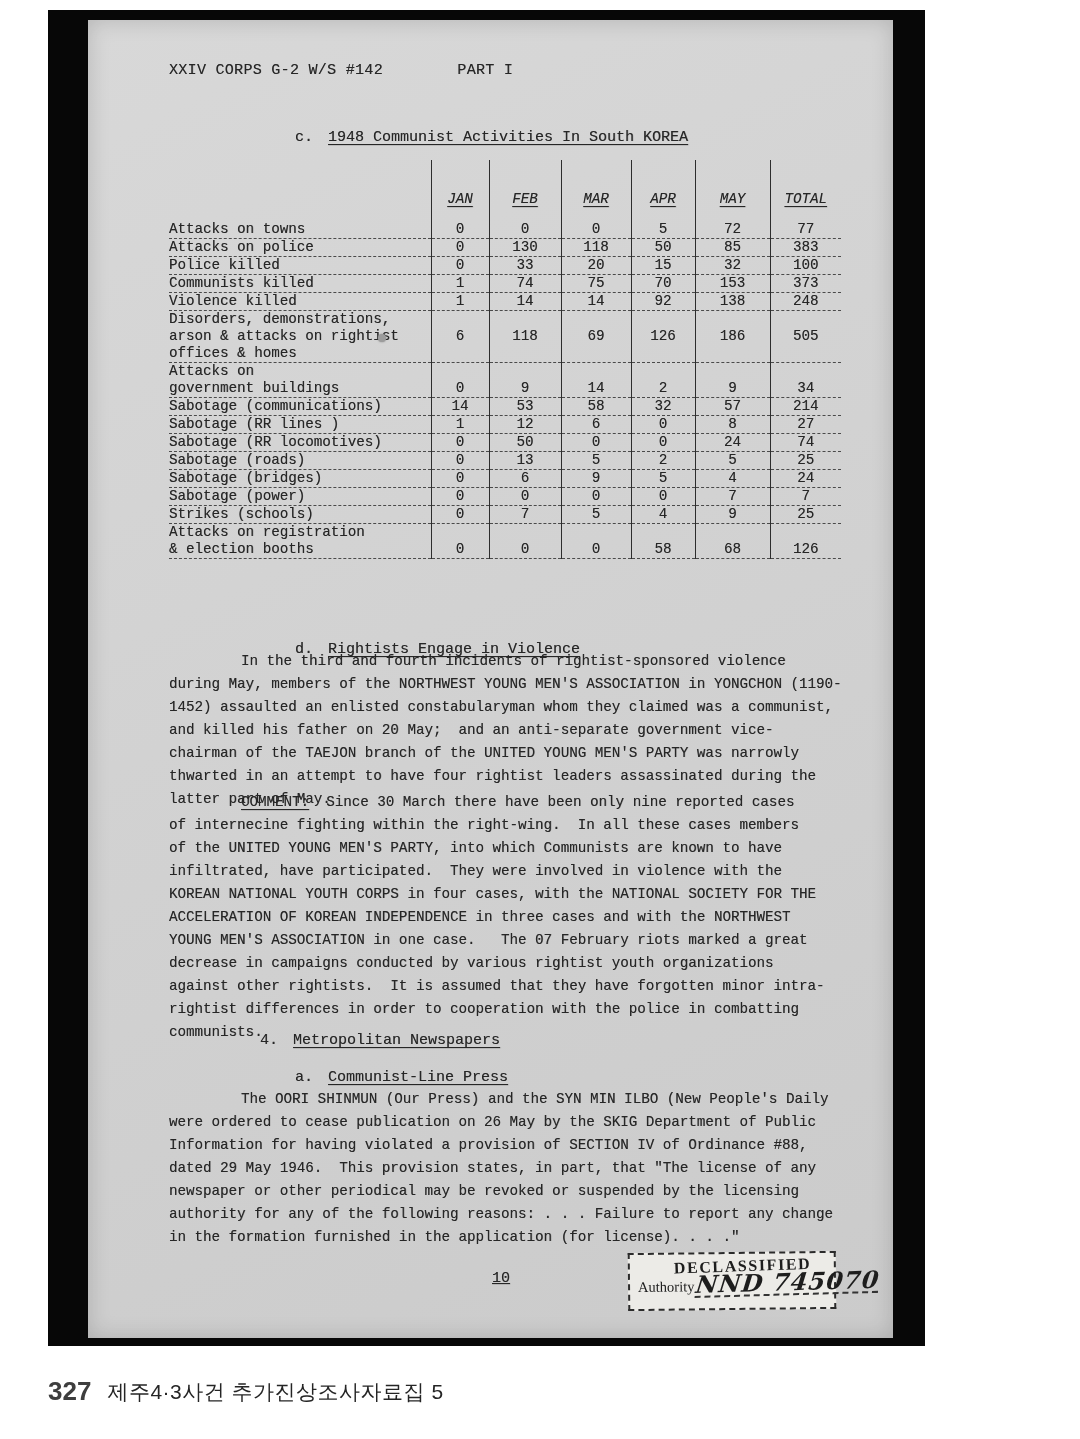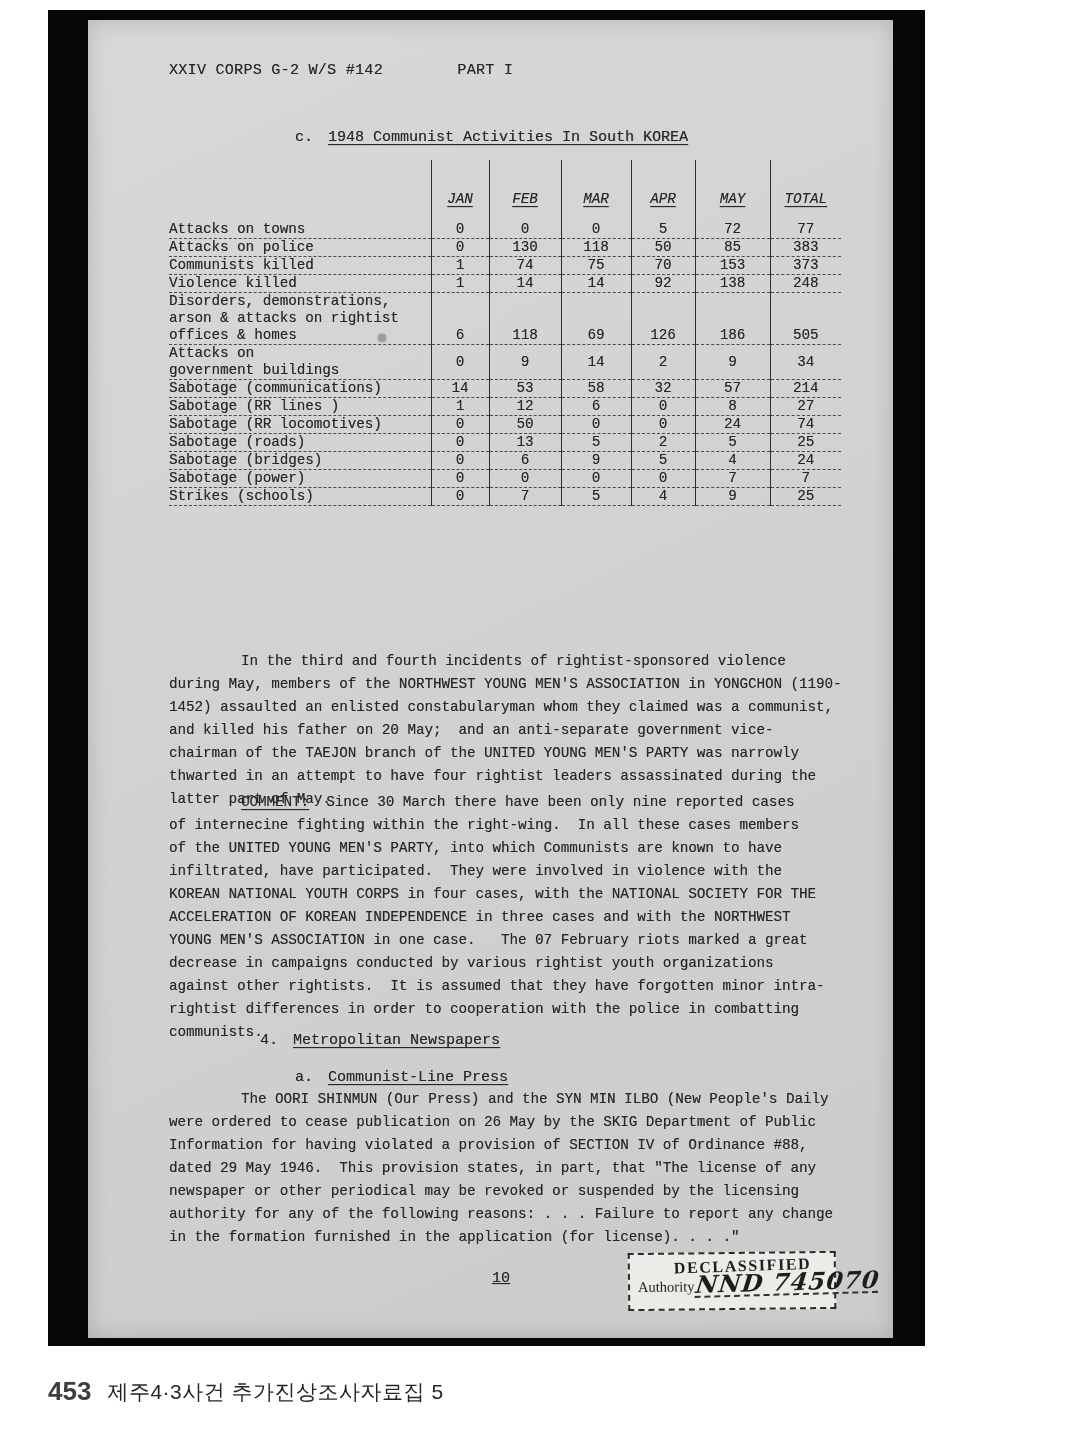--- a/index.html
+++ b/index.html
@@ -132,20 +132,29 @@
       <tr>
         <td class="lbl">Attacks on police</td>
         <td class="val">0</td>
         <td class="val">130</td>
         <td class="val">118</td>
         <td class="val">50</td>
         <td class="val">85</td>
         <td class="val">383</td>
       </tr>
 
+      <tr>
+        <td class="lbl">Police killed</td>
+        <td class="val">0</td>
+        <td class="val">33</td>
+        <td class="val">20</td>
+        <td class="val">15</td>
+        <td class="val">32</td>
+        <td class="val">100</td>
+      </tr>
 
       <tr>
         <td class="lbl">Communists killed</td>
         <td class="val">1</td>
         <td class="val">74</td>
         <td class="val">75</td>
         <td class="val">70</td>
         <td class="val">153</td>
         <td class="val">373</td>
       </tr>
@@ -247,25 +256,38 @@
       <tr>
         <td class="lbl">Strikes (schools)</td>
         <td class="val">0</td>
         <td class="val">7</td>
         <td class="val">5</td>
         <td class="val">4</td>
         <td class="val">9</td>
         <td class="val">25</td>
       </tr>
 
+      <tr>
+        <td class="lbl">Attacks on registration
+&amp; election booths</td>
+        <td class="val">0</td>
+        <td class="val">0</td>
+        <td class="val">0</td>
+        <td class="val">58</td>
+        <td class="val">68</td>
+        <td class="val">126</td>
+      </tr>
     </tbody>
     </table>
 
     <div class="speck"></div>
 
+    <div class="sec sec-d">
+      <span class="sec-label">d.</span><span class="u">Rightists Engage in Violence</span>
+    </div>
 
     <div class="para para-d">In the third and fourth incidents of rightist-sponsored violence
 during May, members of the NORTHWEST YOUNG MEN'S ASSOCIATION in YONGCHON (1190-
 1452) assaulted an enlisted constabularyman whom they claimed was a communist,
 and killed his father on 20 May;  and an anti-separate government vice-
 chairman of the TAEJON branch of the UNITED YOUNG MEN'S PARTY was narrowly
 thwarted in an attempt to have four rightist leaders assassinated during the
 latter part of May.</div>
 
     <div class="para para-comment"><span class="u">COMMENT:</span><span>  Since 30 March there have been only nine reported cases
@@ -302,14 +324,14 @@
       <div class="stamp-title">DECLASSIFIED</div>
       <div class="stamp-row">
         <span class="stamp-auth">Authority</span><span class="stamp-hand">NND 745070</span>
       </div>
     </div>
 
   </div>
 </div>
 
 <div class="book-footer">
-  <span class="folio">453</span><span class="caption">제주4·3사건 추가진상조사자료집 5</span>
+  <span class="folio">327</span><span class="caption">제주4·3사건 추가진상조사자료집 5</span>
 </div>
 
 </body></html>

